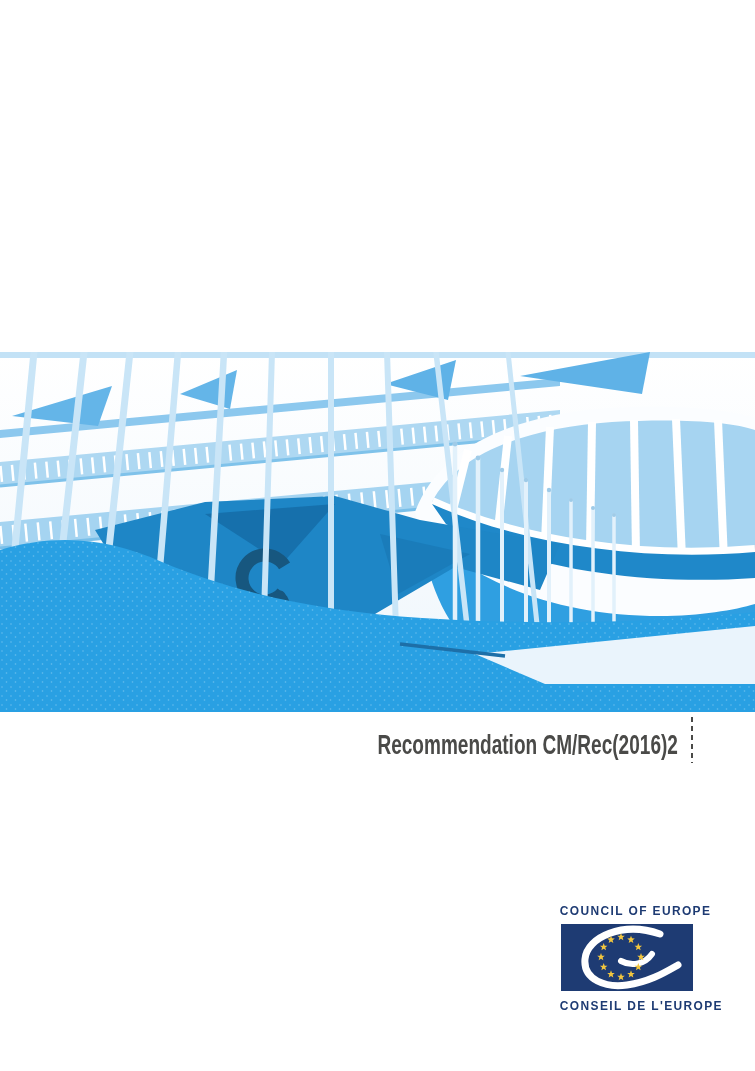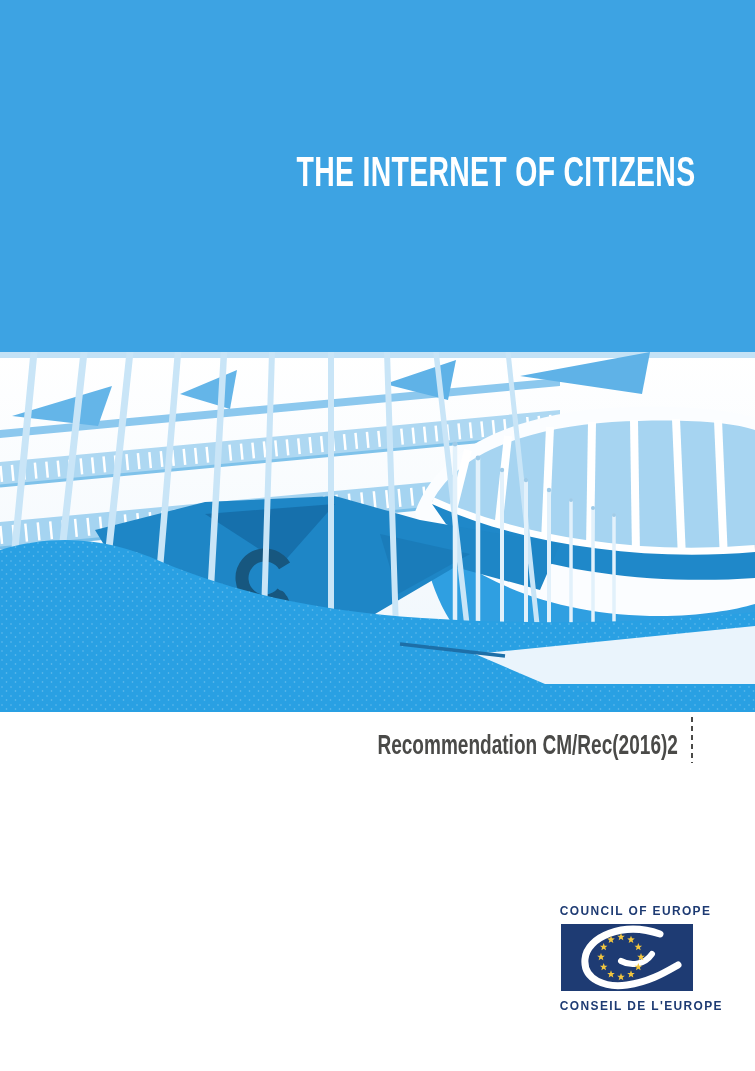--- a/index.html
+++ b/index.html
@@ -47,23 +47,20 @@
   }
   .logo-label.top{margin-bottom:6px;}
   .logo-label.bottom{margin-top:7px;}
   .emblem{display:block;width:132px;height:67px;margin:0 auto;}
 </style>
 </head>
 <body>
 
 <div class="cover">
 
-  <div class="header-band">
-    <h1 class="cover-title">THE INTERNET OF CITIZENS</h1>
-  </div>
 
   <div class="photo">
     <svg viewBox="0 0 755 360" preserveAspectRatio="none" aria-hidden="true">
       <defs>
         <linearGradient id="sky" x1="0" y1="0" x2="0" y2="1">
           <stop offset="0" stop-color="#ffffff"></stop>
           <stop offset="1" stop-color="#eef6fc"></stop>
         </linearGradient>
         <pattern id="speck" width="9" height="9" patternUnits="userSpaceOnUse">
           <circle cx="2" cy="2" r="0.9" fill="#6fc0ee"></circle>

